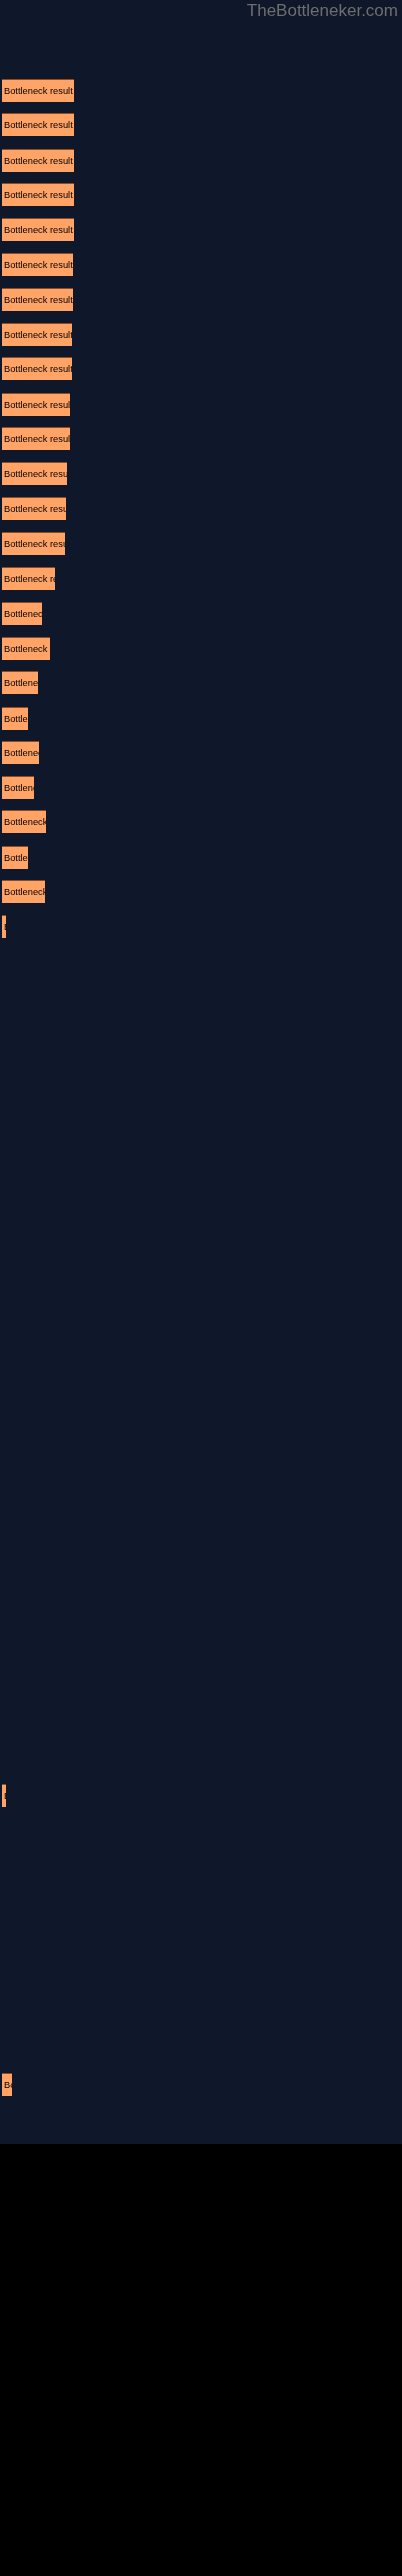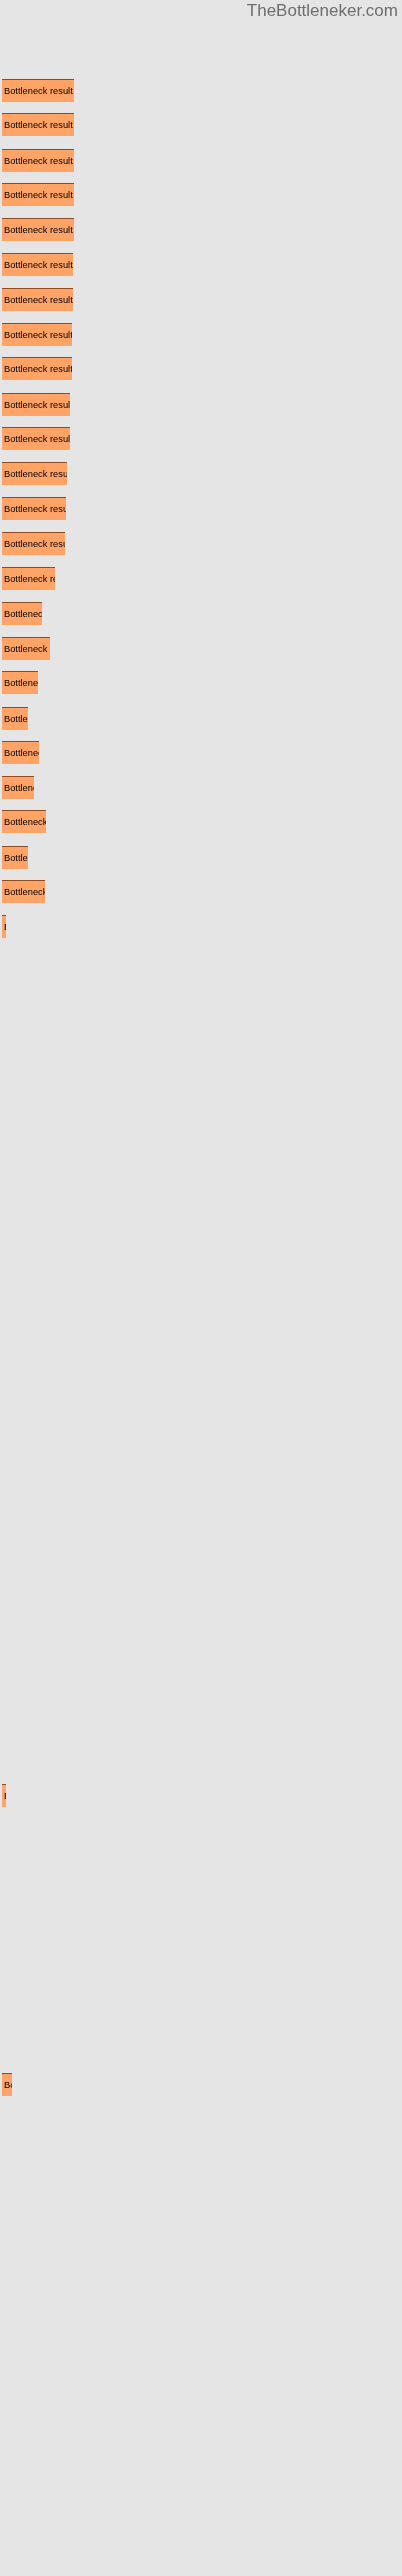--- a/index.html
+++ b/index.html
@@ -3,22 +3,22 @@
 <meta charset="utf-8">
 <style>
   html, body {
     margin: 0;
     padding: 0;
     background: #000000;
   }
   #page {
     position: relative;
     width: 403px;
-    height: 2576px;
-    background: #e5e5e5;
+    height: 2144px;
+    background: #0f172a;
     overflow: hidden;
     font-family: "Liberation Sans", sans-serif;
   }
   #watermark {
     position: absolute;
     top: 0px;
     left: 0px;
     width: 398px;
     text-align: right;
     color: #6e6e6e;

